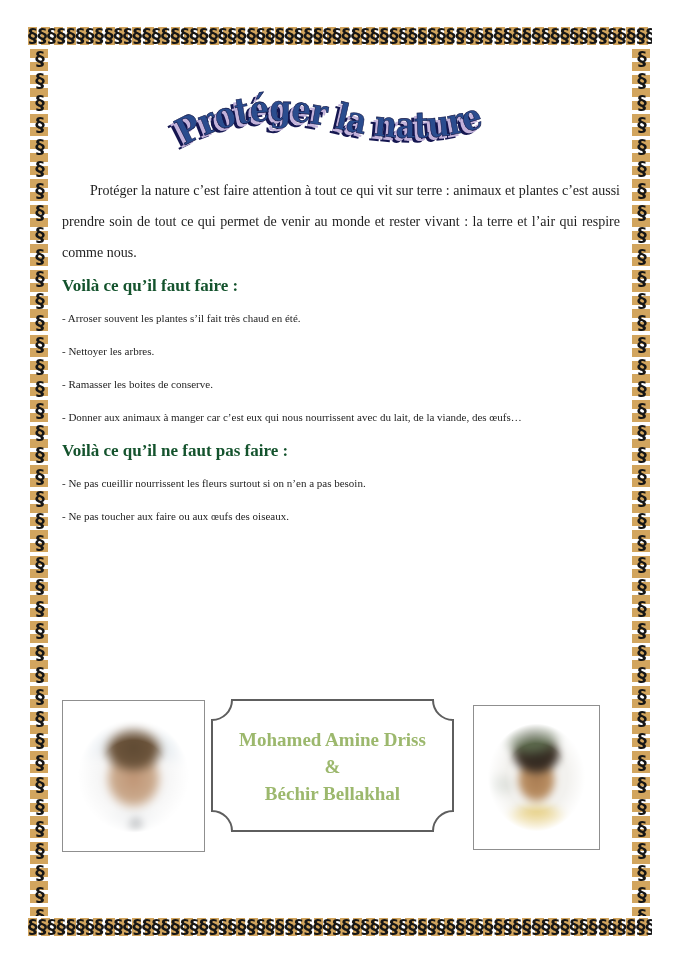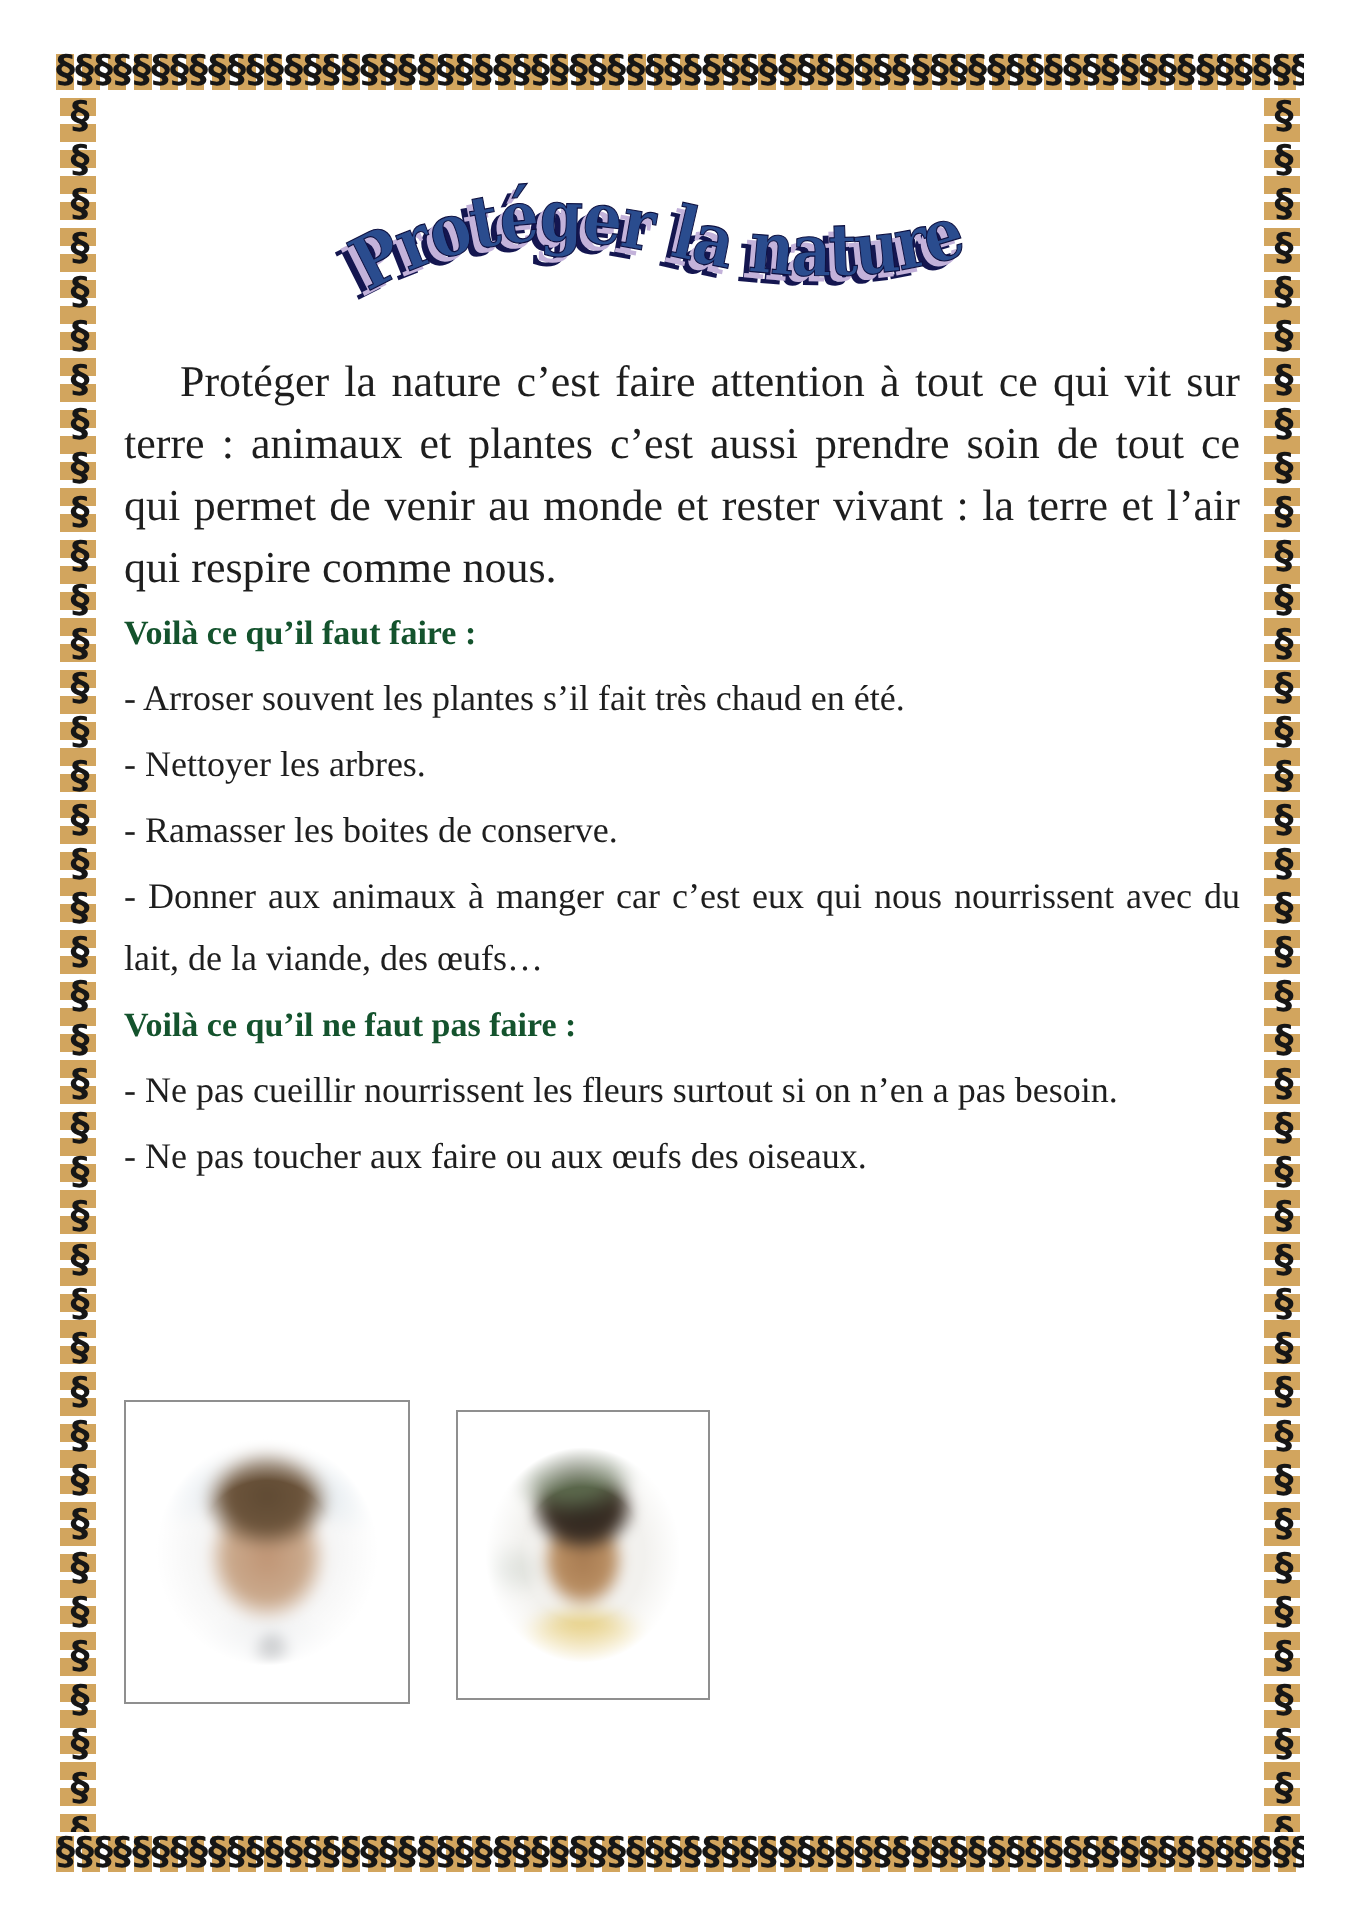--- a/index.html
+++ b/index.html
@@ -33,29 +33,29 @@
   .title-wrap{width:352px;margin:40px auto 0 auto;}
   .title-wrap svg{display:block;width:352px;height:80px;overflow:visible;}
   .title-wrap text{
     font-family:"DejaVu Serif", serif;font-weight:bold;font-size:38px;letter-spacing:-1px;
   }
   .t-ext{transform:translate(-6px,5px);fill:#141650;}
   .t-hi{transform:translate(-3px,3px);fill:#c3b2da;}
   .t-main{fill:#2a4c8e;stroke:#0d1040;stroke-width:0.6px;}
 
   .intro{
-    margin:8px 10px 0 12px;font-size:22px;line-height:31px;
+    margin:8px 10px 0 12px;font-size:14px;line-height:31px;
     text-align:justify;text-indent:28px;
   }
   .sec-heading{
     margin:2px 10px 0 12px;font-size:17px;line-height:31px;
     font-weight:bold;color:#14532d;
   }
   .item{
-    margin:2px 10px 0 12px;font-size:18px;line-height:31px;text-align:justify;
+    margin:2px 10px 0 12px;font-size:11px;line-height:31px;text-align:justify;
   }
 
   
   .bottom-row{position:absolute;left:62px;top:698px;width:538px;display:flex;align-items:flex-start;}
   .photo{
     background:#ffffff;border:1px solid #8f8f8f;box-sizing:border-box;
     padding:5px;position:relative;flex:none;
   }
   .photo-left{width:143px;height:152px;margin-right:5px;margin-top:2px;}
   .photo-right{width:127px;height:145px;margin-left:18px;margin-top:7px;}
@@ -129,20 +129,30 @@
 
 <div class="bottom-row">
 
   <div class="photo photo-left">
     <div class="frame">
       <div class="img img1"></div>
       <div class="vignette"></div>
     </div>
   </div>
 
+  <div class="plaque">
+    <svg viewBox="0 0 245 135" xmlns="http://www.w3.org/2000/svg">
+      <path d="M 22 2 L 223 2 A 20 20 0 0 0 243 22 L 243 113 A 20 20 0 0 0 223 133 L 22 133 A 20 20 0 0 0 2 113 L 2 22 A 20 20 0 0 0 22 2 Z" fill="#ffffff" stroke="#5e5e5e" stroke-width="2"></path>
+    </svg>
+    <div class="plaque-text">
+      <div>Mohamed Amine Driss</div>
+      <div>&amp;</div>
+      <div>Béchir Bellakhal</div>
+    </div>
+  </div>
 
   <div class="photo photo-right">
     <div class="frame">
       <div class="img img2"></div>
       <div class="vignette"></div>
     </div>
   </div>
 
 </div>
 

